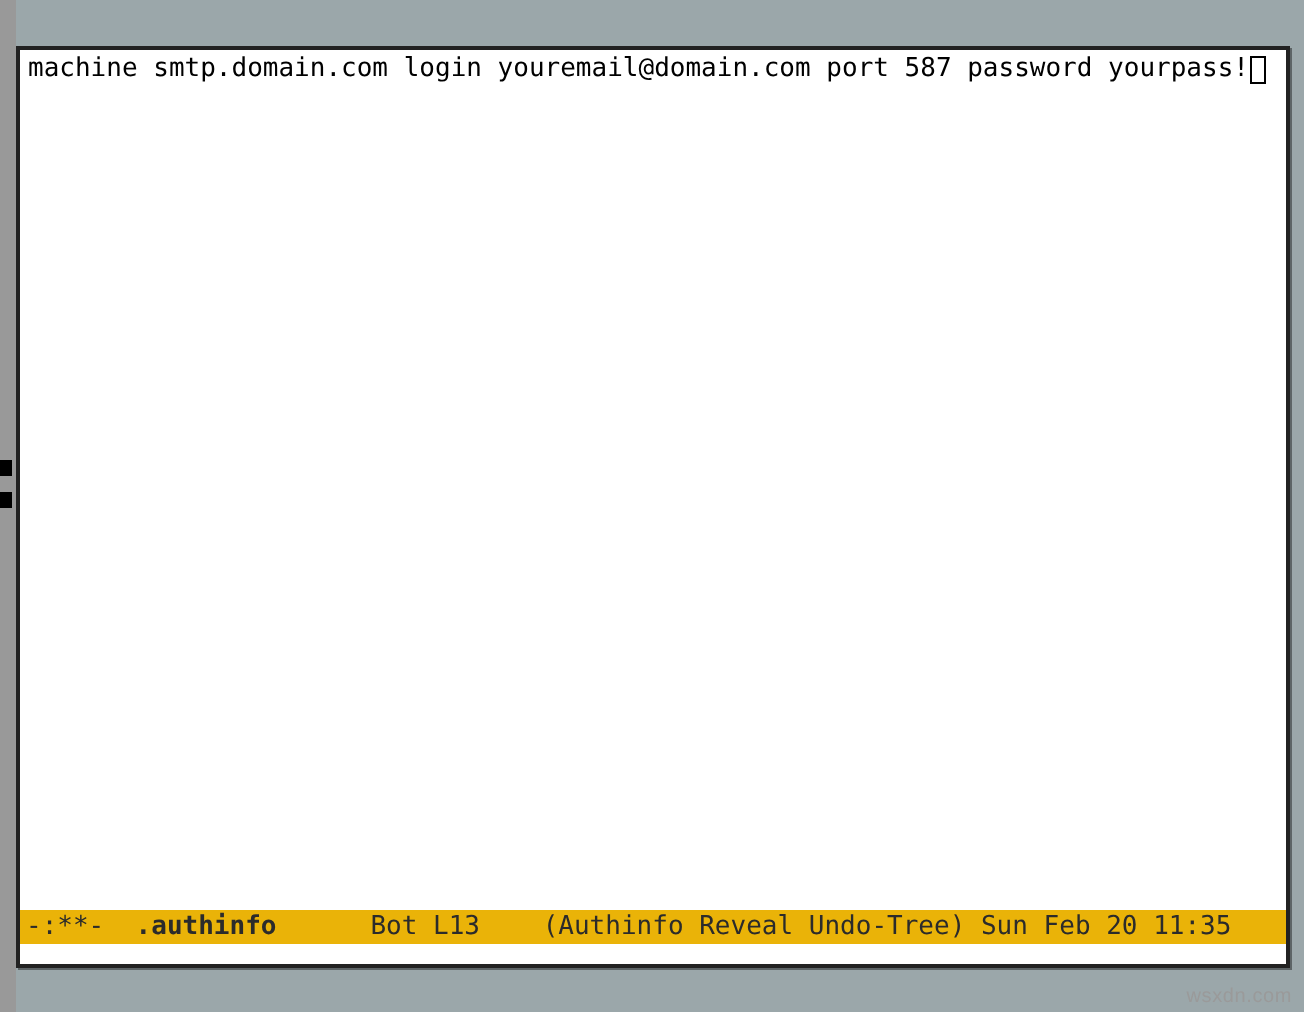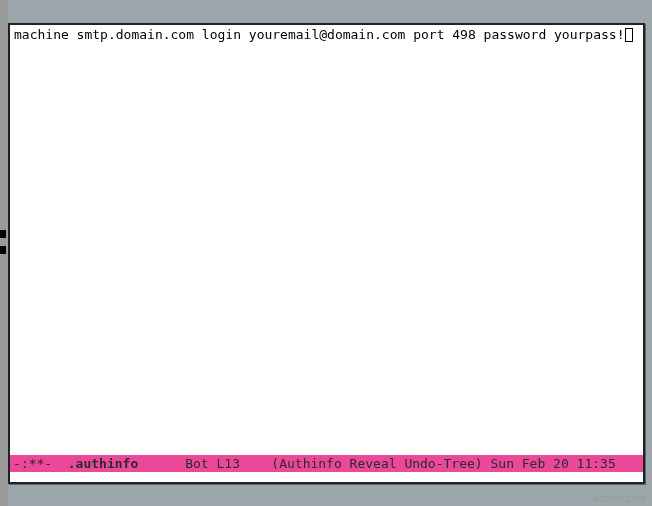--- a/index.html
+++ b/index.html
@@ -41,21 +41,21 @@
     border: 1px solid #000;
     vertical-align: text-bottom;
     margin-left: 1px;
   }
   .modeline {
     position: absolute;
     left: 0;
     right: 0;
     bottom: 10px;
     height: 17px;
-    background: #ec4899;
+    background: #eab308;
     color: #2b2b2b;
     white-space: pre;
     padding: 1px 3px 0 3px;
     font-size: 13px;
     line-height: 15px;
     overflow: hidden;
   }
   .modeline .buf { font-weight: bold; }
   .echo {
     position: absolute;
@@ -82,20 +82,20 @@
 </style>
 </head>
 <body>
 
 <div class="left-stripe">
   <div class="mark1"></div>
   <div class="mark2"></div>
 </div>
 
 <div class="frame">
-  <div class="buffer"><span class="line"><span>machine smtp.domain.com login youremail@domain.com port 498 password yourpass!</span><span class="cursor"></span></span></div>
+  <div class="buffer"><span class="line"><span>machine smtp.domain.com login youremail@domain.com port 587 password yourpass!</span><span class="cursor"></span></span></div>
 
   <div class="modeline"><span>-:**-</span>  <span class="buf">.authinfo</span><span>      </span><span>Bot L13</span><span>    </span><span>(Authinfo Reveal Undo-Tree)</span><span> </span><span>Sun Feb 20 11:35</span></div>
 
   <div class="echo"></div>
 </div>
 
 <div class="watermark">wsxdn.com</div>
 
 </body></html>

